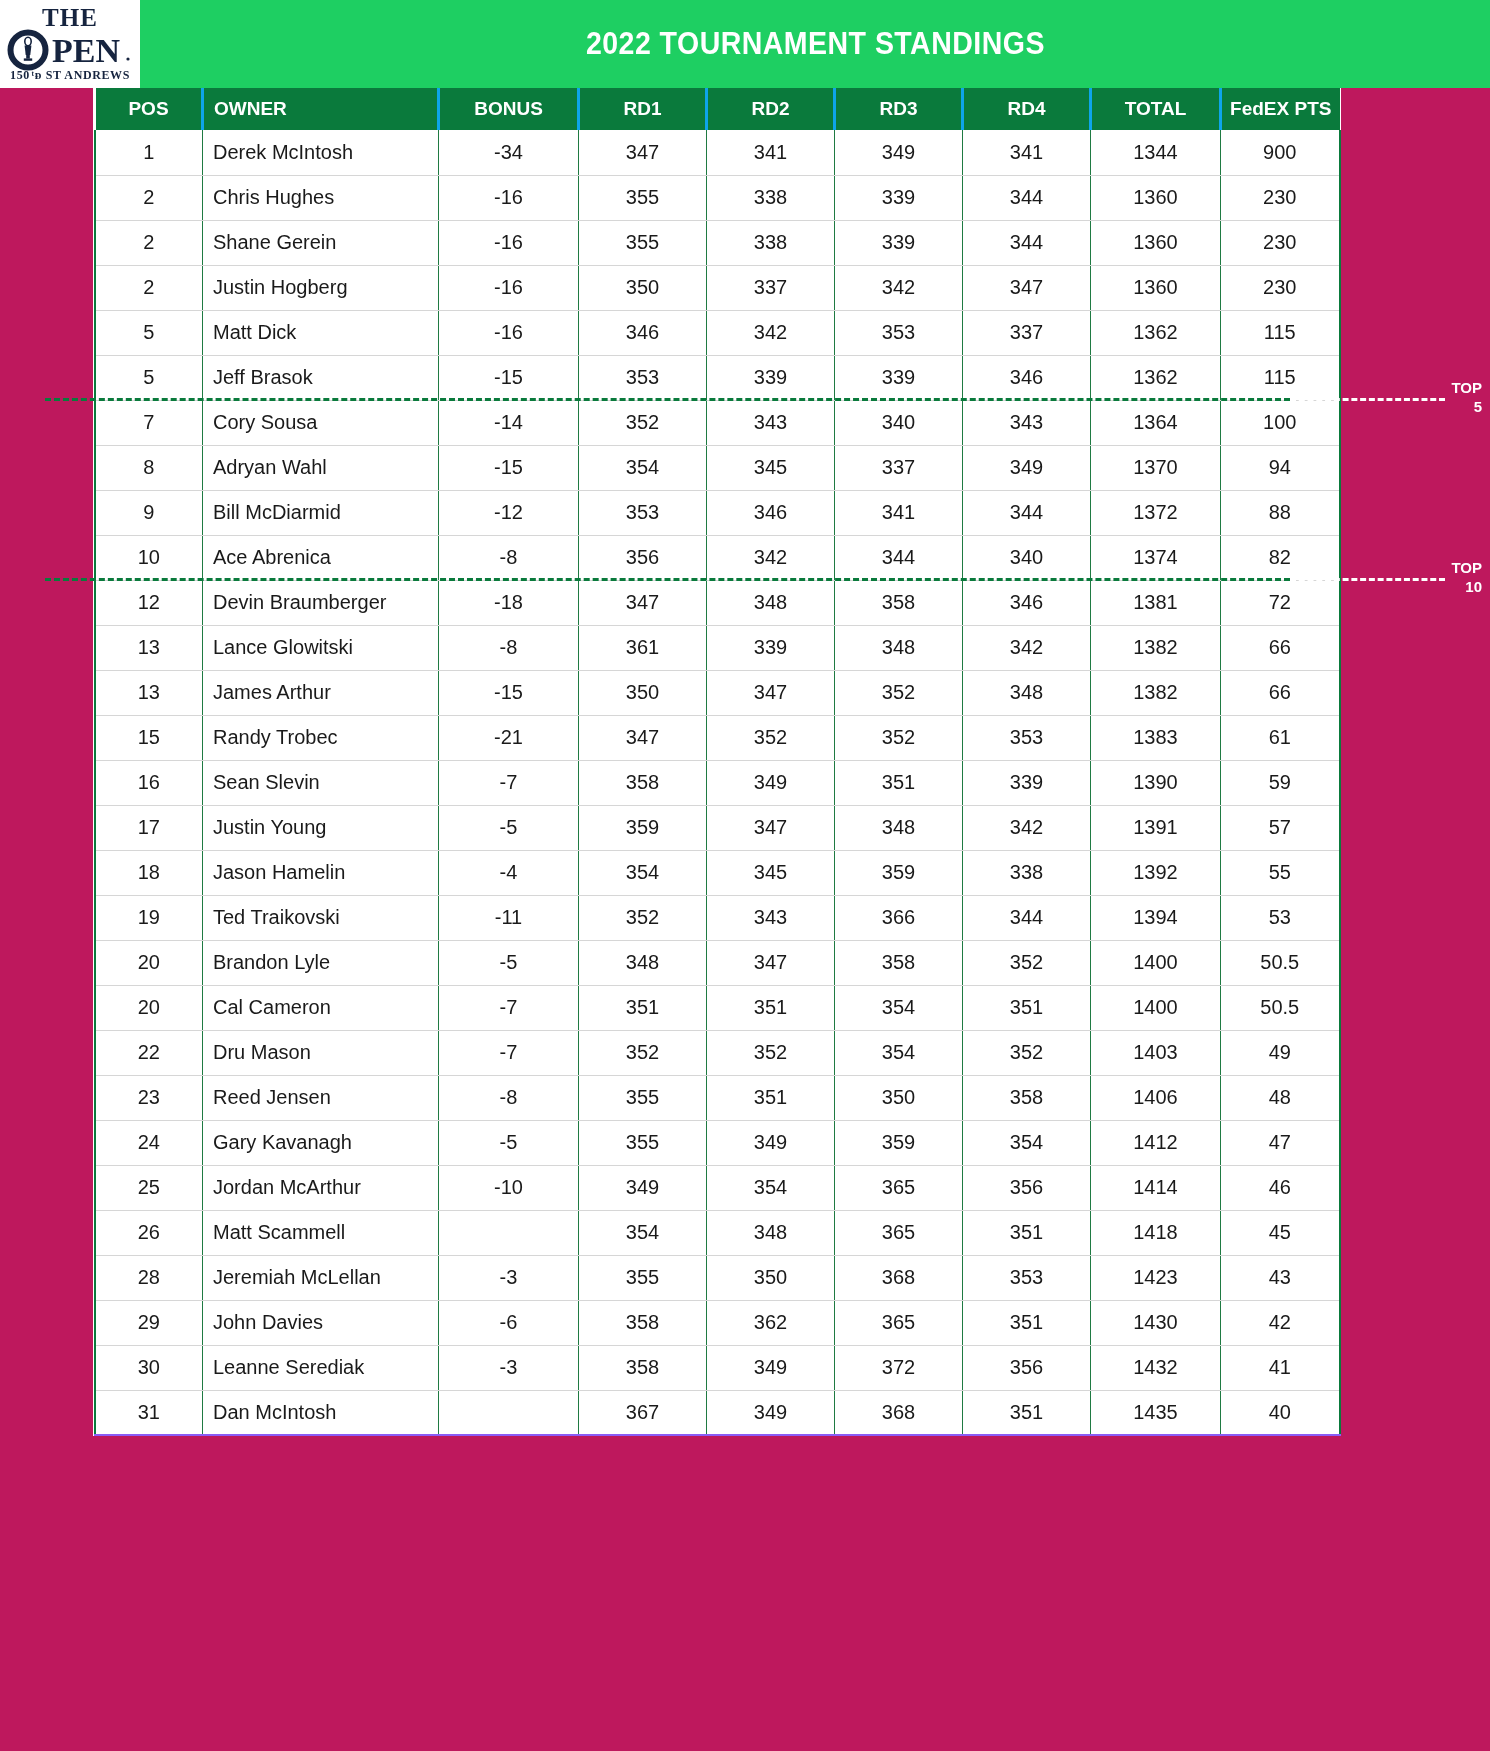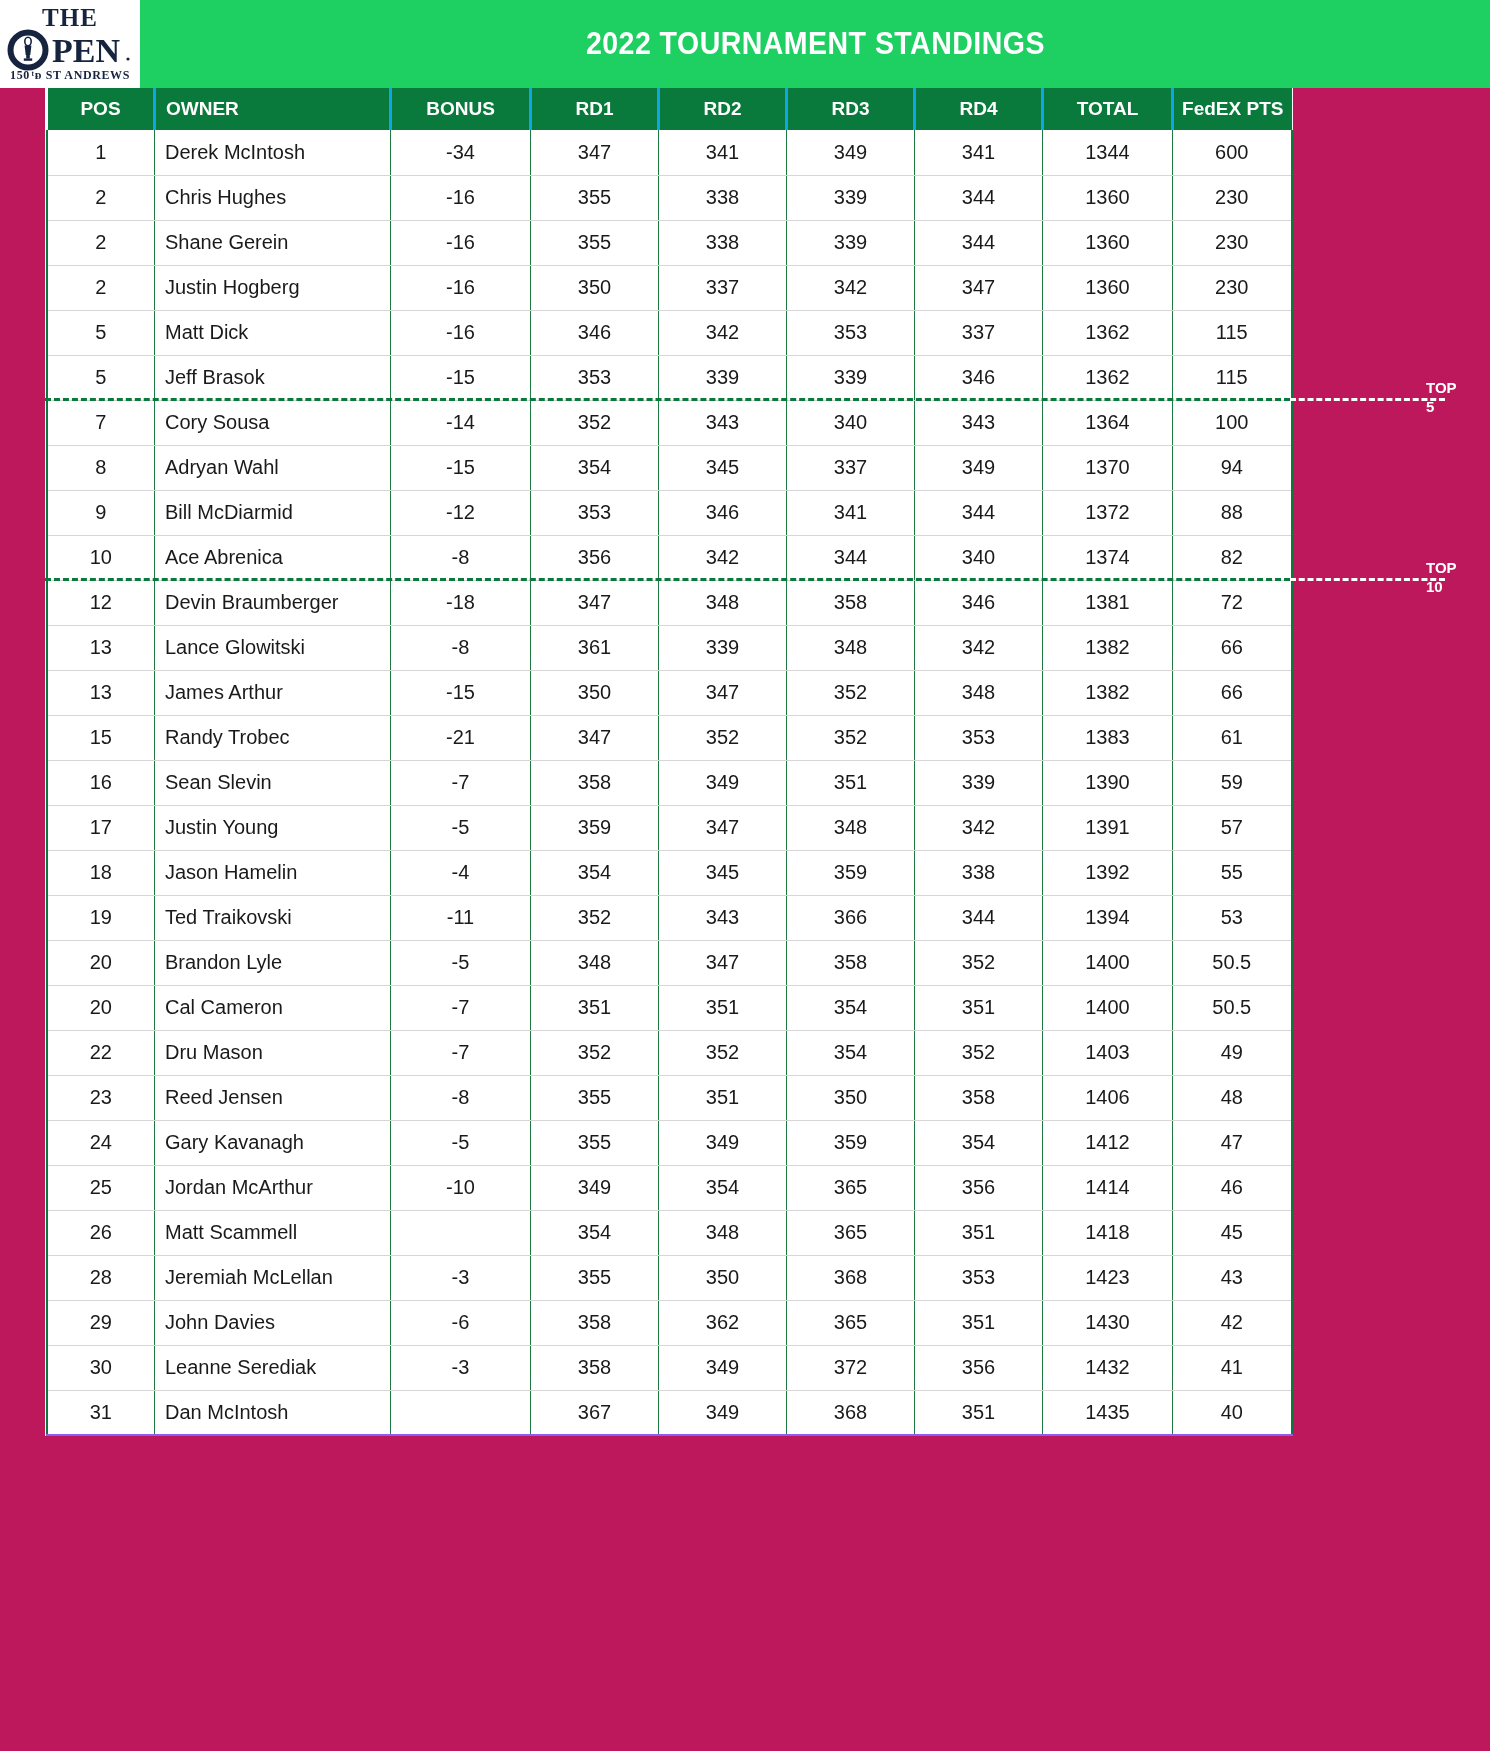--- a/index.html
+++ b/index.html
@@ -50,20 +50,21 @@
     font-weight: bold;
     letter-spacing: 0.5px;
     font-family: "Liberation Sans", sans-serif;
     transform: scaleX(0.92);
   }
 
   
   .table-area {
     position: relative;
     padding: 0 0 0 0;
+    margin-left: 48px;
   }
   table.standings {
     border-collapse: collapse;
     width: 1245px;
     margin-left: 45px;
     table-layout: fixed;
     background: #ffffff;
   }
   table.standings th {
     background: #0A7A3C;
@@ -121,23 +122,23 @@
     position: absolute;
     width: 155px;
     border-top: 3px dashed #ffffff;
     pointer-events: none;
     z-index: 6;
   }
 
   
   .top-label {
     position: absolute;
-    right: 0;
+    right: 8px;
     width: 64px;
-    text-align: left;
+    text-align: right;
     color: #ffffff;
     font-size: 15px;
     font-weight: bold;
     line-height: 19px;
     font-family: "Liberation Sans", sans-serif;
     z-index: 7;
   }
 </style>
 </head>
 <body>
@@ -199,21 +200,21 @@
       <tbody id="tbody">
           <tr>
             <td class="c-pos">1</td>
             <td class="c-owner">Derek McIntosh</td>
             <td class="c-bonus">-34</td>
             <td class="c-rd1">347</td>
             <td class="c-rd2">341</td>
             <td class="c-rd3">349</td>
             <td class="c-rd4">341</td>
             <td class="c-total">1344</td>
-            <td class="c-fedex">600</td>
+            <td class="c-fedex">900</td>
           </tr>
           <tr>
             <td class="c-pos">2</td>
             <td class="c-owner">Chris Hughes</td>
             <td class="c-bonus">-16</td>
             <td class="c-rd1">355</td>
             <td class="c-rd2">338</td>
             <td class="c-rd3">339</td>
             <td class="c-rd4">344</td>
             <td class="c-total">1360</td>

